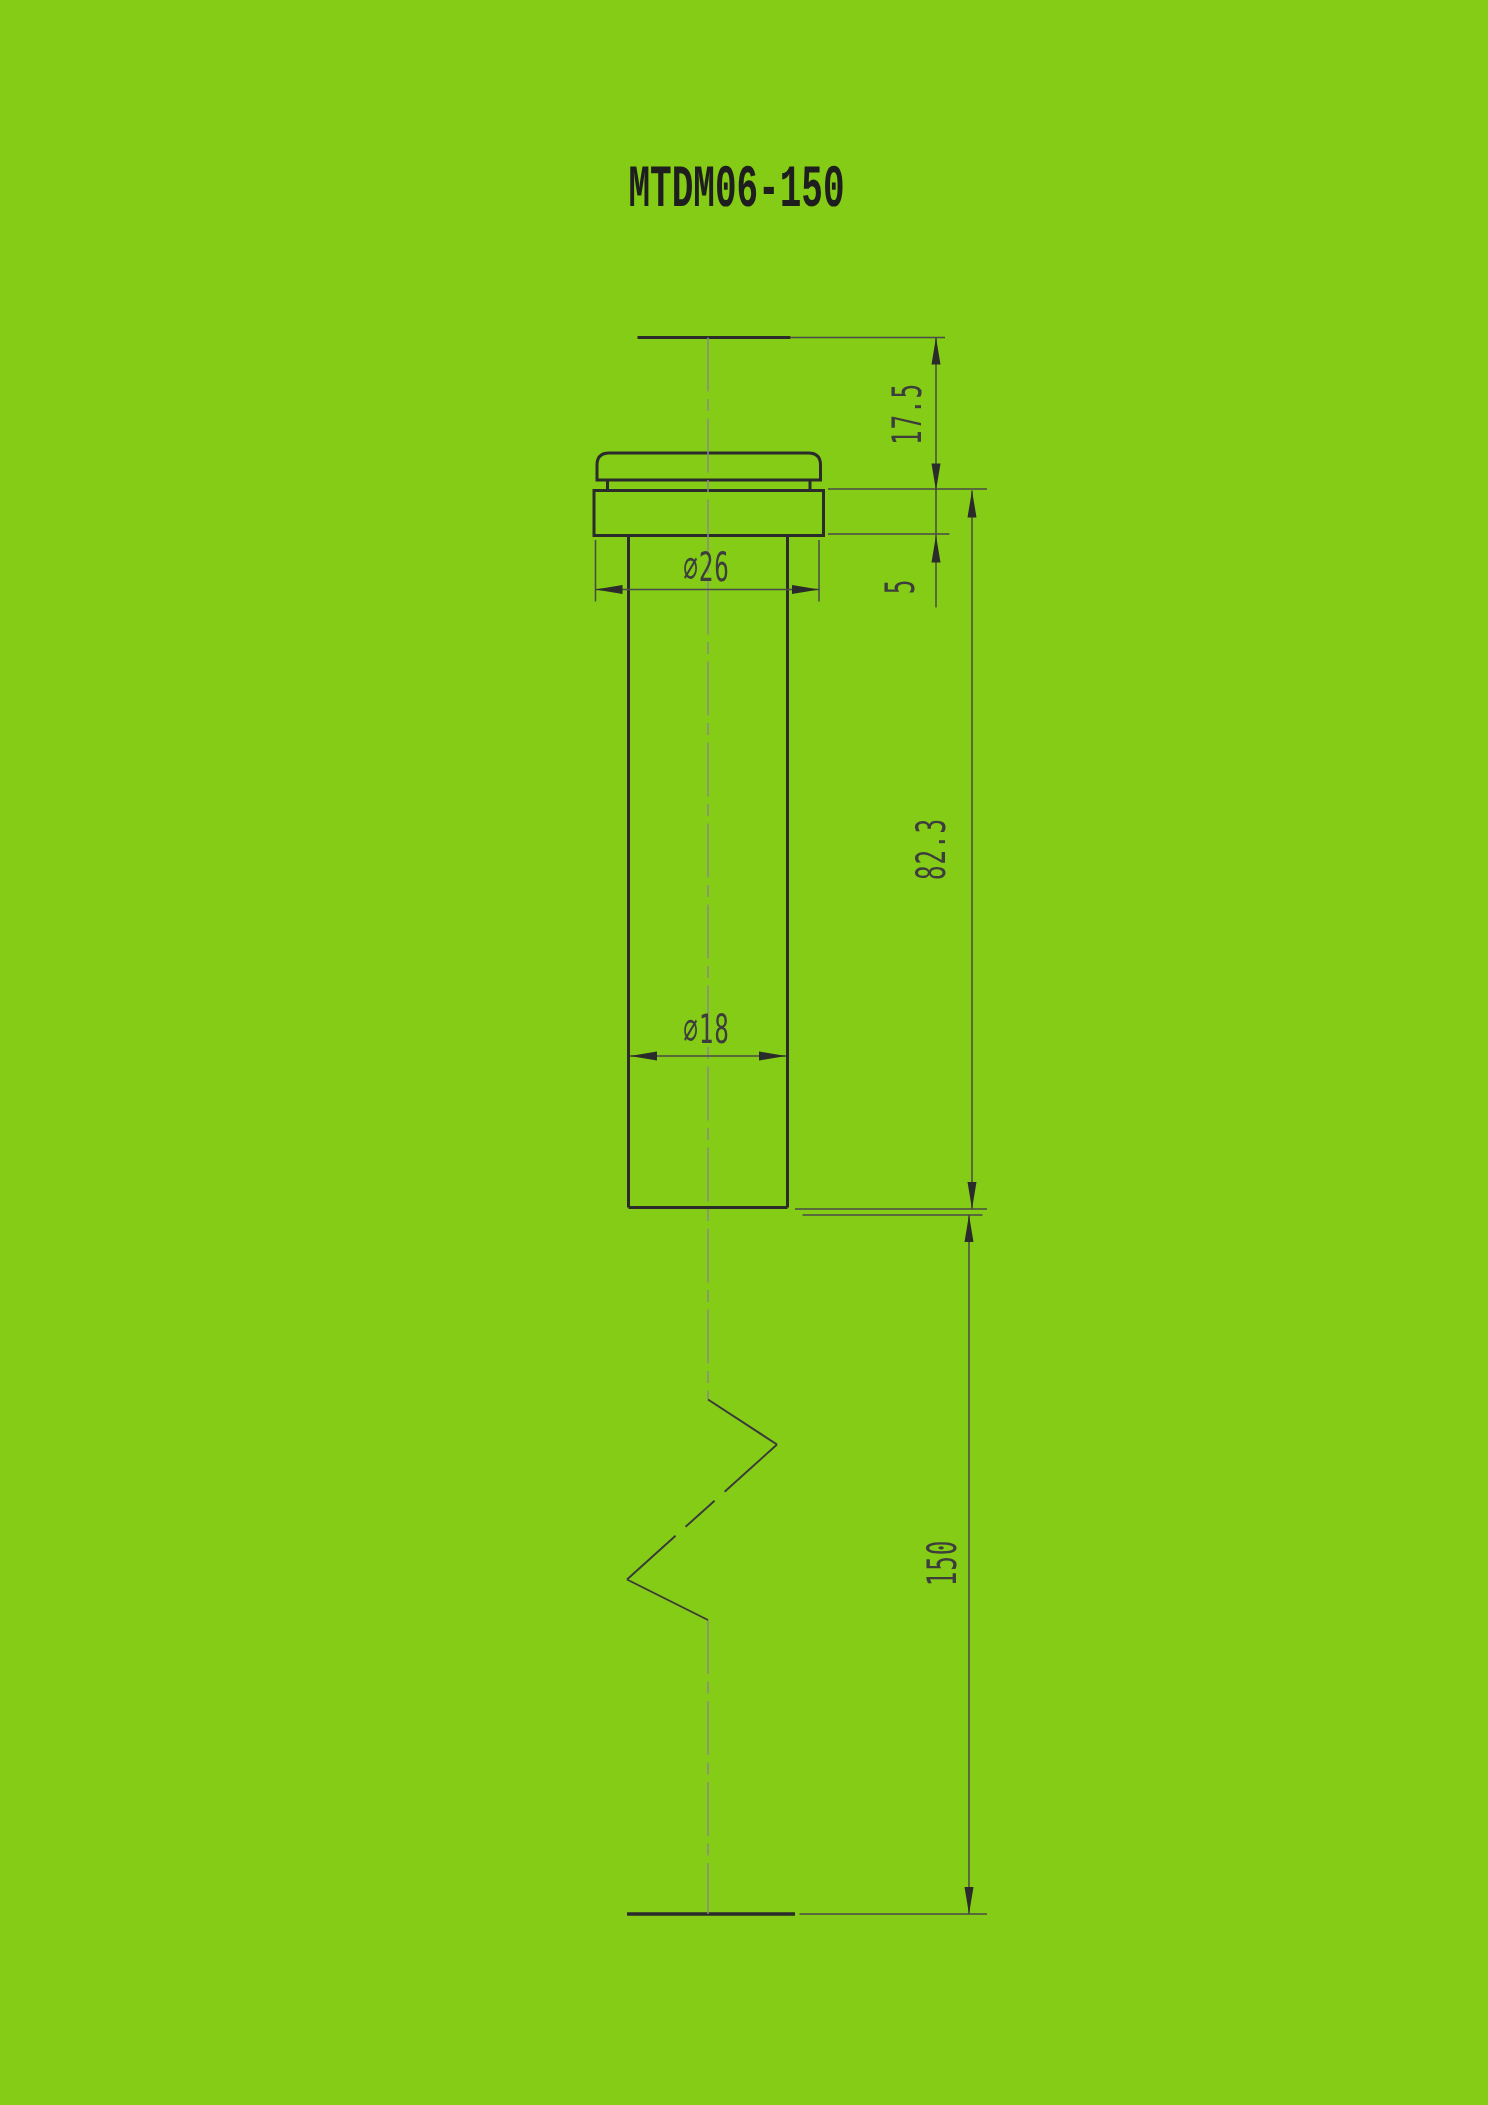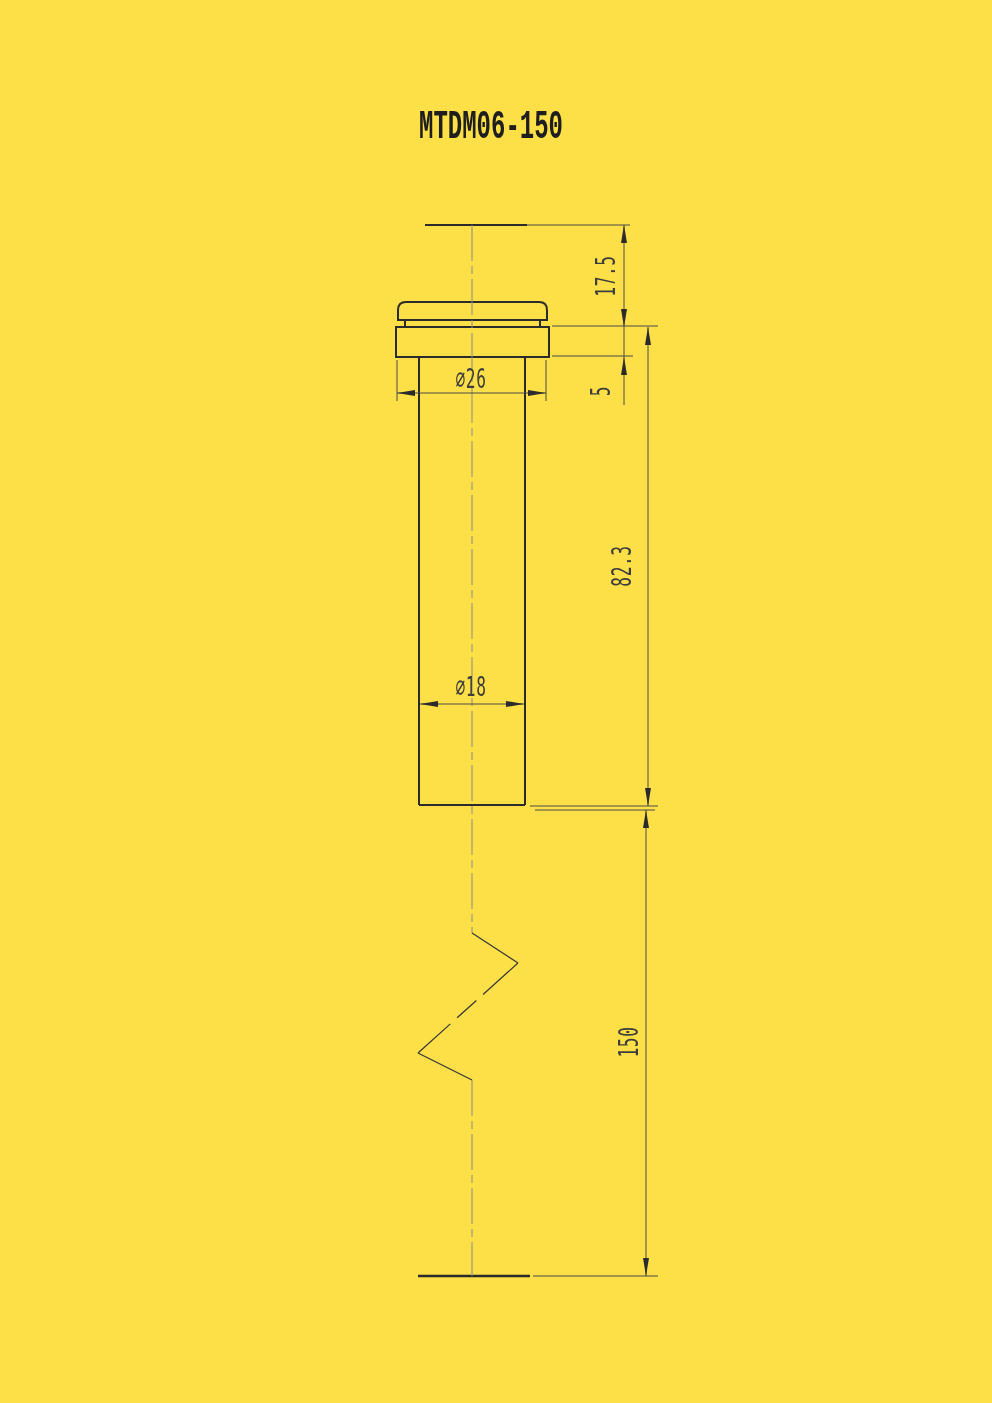--- a/index.html
+++ b/index.html
@@ -1,19 +1,19 @@
 <!DOCTYPE html>
 <html><head>
 <meta charset="utf-8">
 <style>
   html,body{margin:0;padding:0;background:#ffffff;}
   .sheet{
     position:relative;
     width:992px;height:1403px;
-    background:#fde047;
+    background:#84cc16;
     overflow:hidden;
     font-family:"DejaVu Sans Mono", monospace;
   }
   .title{
     position:absolute;
     left:379px;top:108px;width:200px;height:40px;
     line-height:40px;text-align:center;
     font-family:"Liberation Mono", monospace;
     font-weight:bold;font-size:40px;color:#1e1e1e;
     transform:scaleX(0.60);

